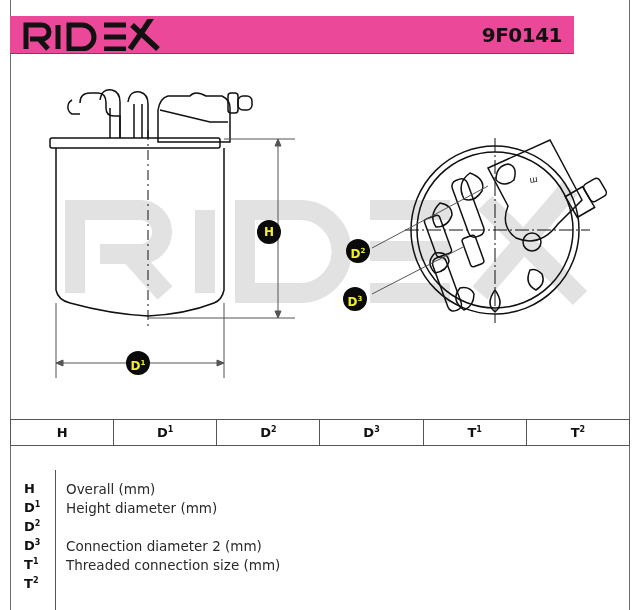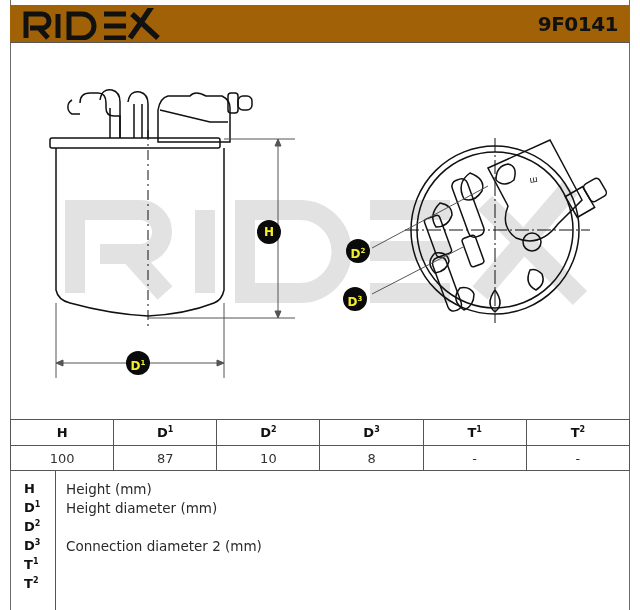--- a/index.html
+++ b/index.html
@@ -2,22 +2,22 @@
 <html><head>
   <meta charset="utf-8">
   <style>
     * { box-sizing: border-box; margin: 0; padding: 0; }
     html, body { width: 640px; height: 610px; background: #ffffff; overflow: hidden; }
     body { position: relative; font-family: "DejaVu Sans", sans-serif; color: #1a1a1a; }
 
     .frame { position: absolute; left: 10px; top: 0; width: 620px; height: 610px;
       border-left: 1.5px solid #6b6b6b; border-right: 1.5px solid #6b6b6b; }
 
-    .header { position: absolute; left: 10px; top: 5px; width: 620px; height: 38px;
-      background: #a16207; border-bottom: 1.5px solid #555; }
+    .header { position: absolute; left: 10px; top: 16px; width: 564px; height: 38px;
+      background: #ec4899; border-bottom: 1.5px solid #555; }
     .brand { position: absolute; left: 12px; top: 3px; height: 32px; }
     .part-no { position: absolute; right: 12px; top: 7px; font-size: 20px; font-weight: bold;
       letter-spacing: -0.5px; color: #111; }
 
     .drawing { position: absolute; left: 10px; top: 38px; width: 620px; height: 381px; }
     .drawing svg { position: absolute; left: 0; top: 0; }
 
     .badge { position: absolute; width: 24px; height: 24px; border-radius: 50%; background: #0a0a0a;
       color: #f2ee2a; font-weight: bold; font-size: 12px; line-height: 24px; text-align: center;
       font-family: "DejaVu Sans", sans-serif; }
@@ -154,47 +154,40 @@
 <table class="specs">
   <tbody>
       <tr>
     <th><span>H</span></th>
     <th><span>D</span><sup class="s">1</sup></th>
     <th><span>D</span><sup class="s">2</sup></th>
     <th><span>D</span><sup class="s">3</sup></th>
     <th><span>T</span><sup class="s">1</sup></th>
     <th><span>T</span><sup class="s">2</sup></th>
   </tr>
-  <tr>
-    <td>100</td>
-    <td>87</td>
-    <td>10</td>
-    <td>8</td>
-    <td>-</td>
-    <td>-</td>
-  </tr>
 </tbody>
   </table>
 
 <div class="legend">
   <div class="divider"></div>
   <div class="row" style="top:11px">
     <span class="key"><span>H</span><sup class="s"></sup></span>
-    <span class="desc">Height (mm)</span>
+    <span class="desc">Overall (mm)</span>
   </div>
   <div class="row" style="top:30px">
     <span class="key"><span>D</span><sup class="s">1</sup></span>
     <span class="desc">Height diameter (mm)</span>
   </div>
   <div class="row" style="top:49px">
     <span class="key"><span>D</span><sup class="s">2</sup></span>
   </div>
   <div class="row" style="top:68px">
     <span class="key"><span>D</span><sup class="s">3</sup></span>
     <span class="desc">Connection diameter 2 (mm)</span>
   </div>
   <div class="row" style="top:87px">
     <span class="key"><span>T</span><sup class="s">1</sup></span>
+    <span class="desc">Threaded connection size (mm)</span>
   </div>
   <div class="row" style="top:106px">
     <span class="key"><span>T</span><sup class="s">2</sup></span>
   </div>
 </div>
 
 </body></html>

